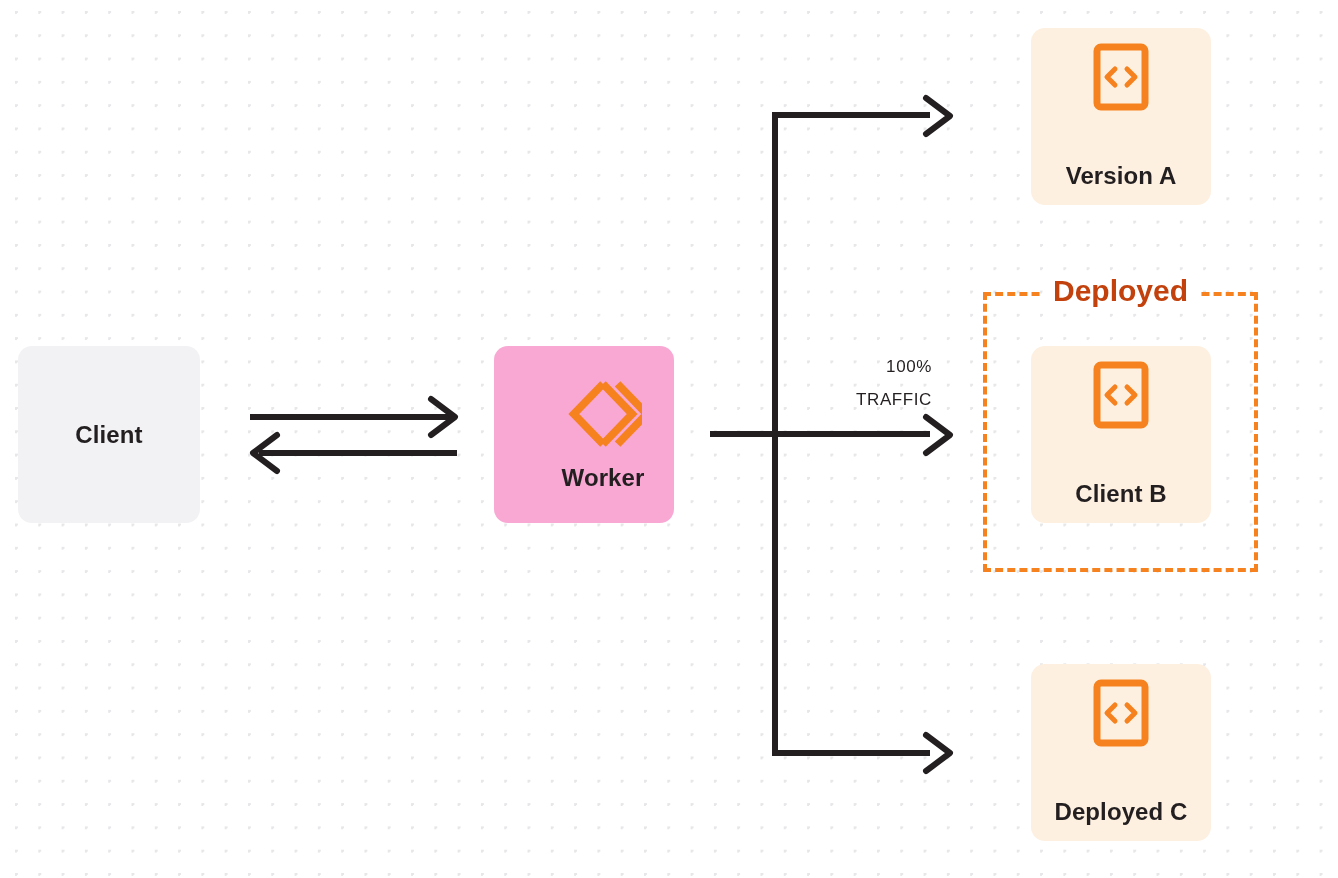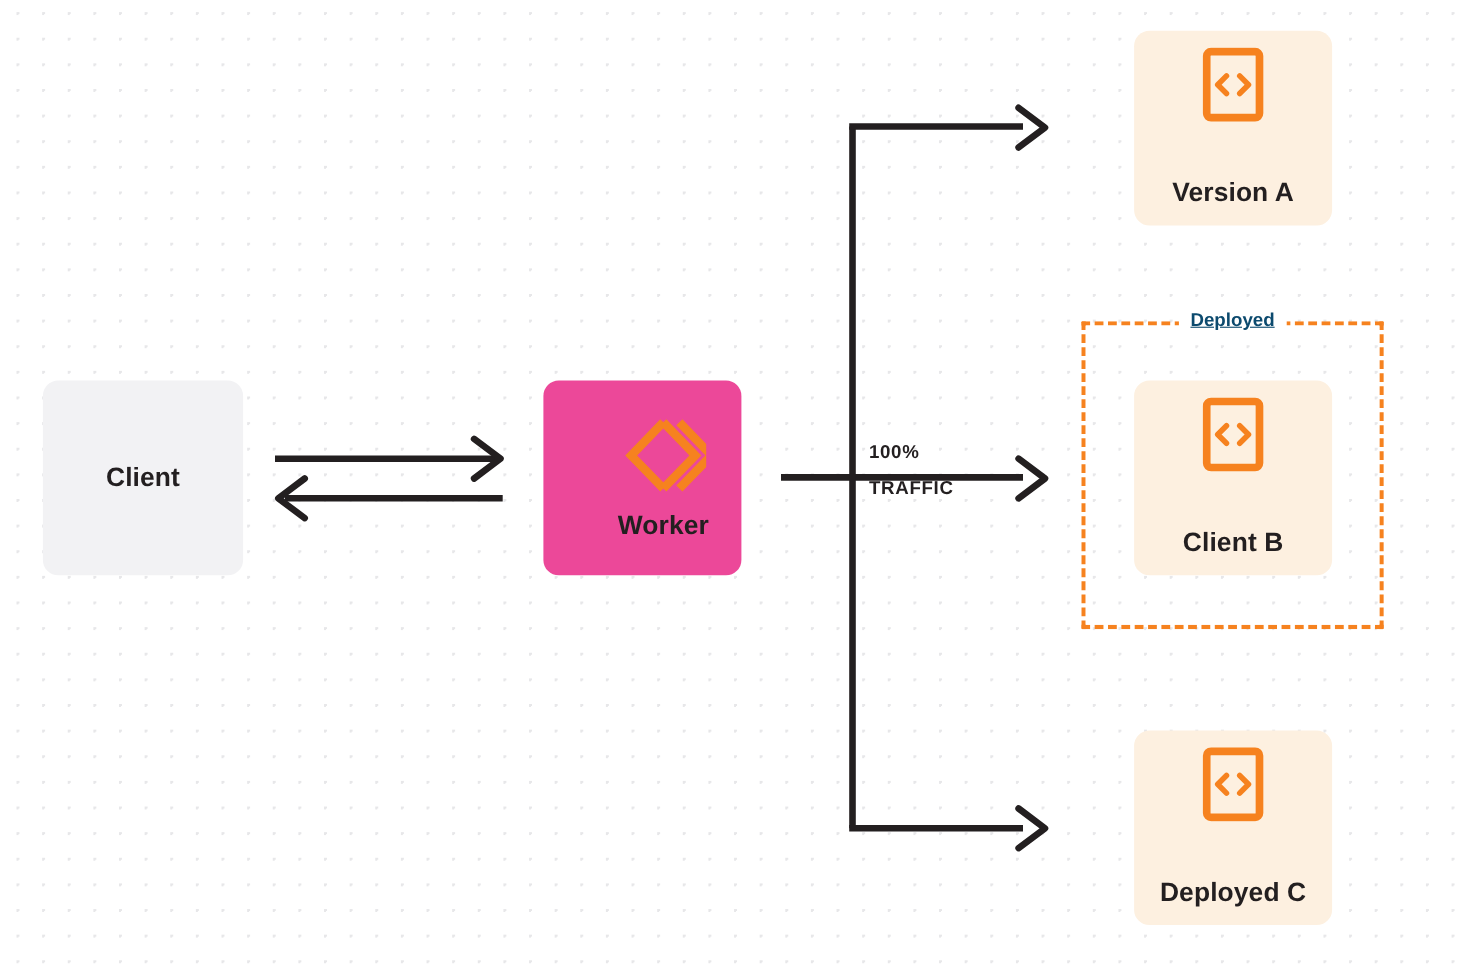--- a/index.html
+++ b/index.html
@@ -47,35 +47,35 @@
 
   .node-label {
     font-weight: bold;
     color: #231f20;
     letter-spacing: 0.1px;
     white-space: nowrap;
   }
 
   
   #node-client {
-    left: 39px;
+    left: 18px;
     top: 346px;
     width: 182px;
     height: 177px;
     background: #f2f2f4;
   }
   #node-client .node-label { font-size: 24px; }
 
   
   #node-worker {
     left: 494px;
     top: 346px;
     width: 180px;
     height: 177px;
-    background: #ec4899;
+    background: #f9a8d4;
     padding-left: 38px;
   }
   #node-worker .node-label {
     font-size: 24px;
     margin-top: 14px;
   }
   .worker-logo { width: 78px; height: 72px; display:block; }
 
   
   .version-card {
@@ -109,41 +109,39 @@
     border: 4px dashed #f6821f;
     border-radius: 1px;
   }
   #deployed-label {
     position: absolute;
     top: -16px;
     left: 50%;
     transform: translateX(-50%);
     background: #ffffff;
     padding: 0 11px;
-    font-size: 17px;
+    font-size: 30px;
     font-weight: bold;
-    color: #0c4a6e;
+    color: #c2410c;
     white-space: nowrap;
     line-height: 30px;
-    text-decoration: underline;
   }
 
   
   #traffic-label {
     position: absolute;
     left: 790px;
     top: 350px;
     width: 142px;
-    text-align: left;
+    text-align: right;
     font-size: 17px;
-    font-weight: bold;
+    font-weight: normal;
     color: #231f20;
     letter-spacing: 0.6px;
     line-height: 33px;
-    margin-top: 44px;
   }
   #traffic-label div { white-space: nowrap; }
 </style>
 </head>
 <body>
 
 <div id="canvas">
 
   <svg id="edges" viewBox="0 0 1338 878" width="1338" height="878">
     <defs>

